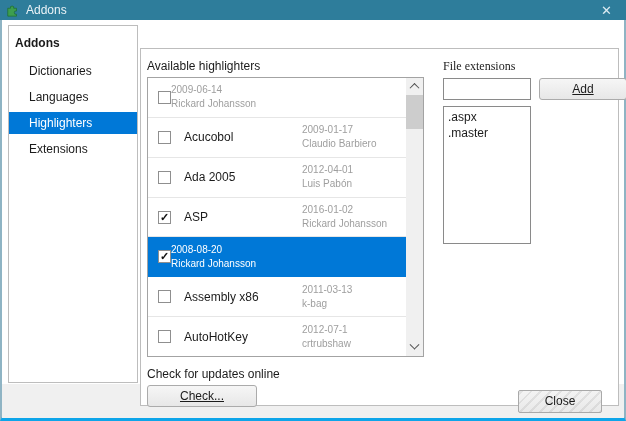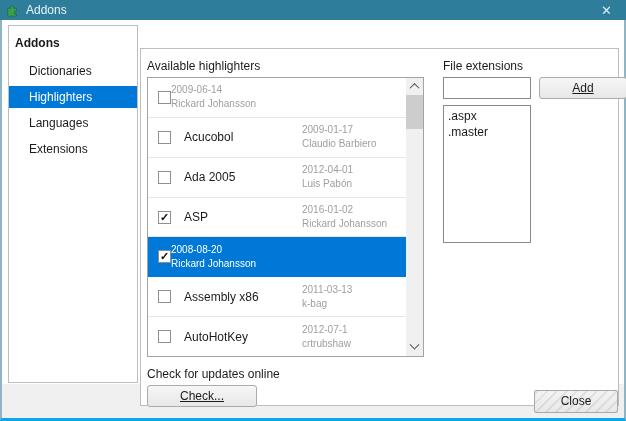--- a/index.html
+++ b/index.html
@@ -49,29 +49,29 @@
   .thumb { width:17px; height:34px; background:#cdcdcd; }
   .sb-fill { flex:1; }
 
   .update-label { margin:10px 0 4px 0; }
   .btn { font-family:"Liberation Sans", sans-serif; font-size:12px; color:#1b1b1b;
     background:linear-gradient(#f6f6f6,#e7e7e7); border:1px solid #ababab; border-radius:3px; }
   .check-btn { width:110px; height:22px;text-decoration:underline; }
 
   
   .extcol { flex:1; padding:10px 12px 0 14px; }
-  .ext-label { margin-bottom:4px; }
+  .ext-label { margin-bottom:4px;font-family:Liberation Serif, serif; }
   .ext-grid { display:grid; grid-template-columns:88px 67px; column-gap:8px; row-gap:6px; align-items:start; }
   .ext-input { width:88px; height:22px; border:1px solid #8a8a8a; padding:2px 4px; font-family:"Liberation Sans",sans-serif; font-size:12px; }
   .ext-list { width:88px; height:138px; border:1px solid #8a8a8a; background:#fff; padding:2px 4px; }
   .ext-item { line-height:16px; }
   .sm-btn { width:88px; height:22px;text-decoration:underline; }
 
   
-  .footer { height:34px; background:#f0f0f0; display:flex; align-items:center; justify-content:flex-end; padding-right:6px; }
+  .footer { height:34px; background:#f0f0f0; display:flex; align-items:center; justify-content:flex-end; padding-right:22px; }
   .close-btn { width:84px; height:23px;
     background:
       repeating-linear-gradient(315deg, rgba(120,120,120,0.14) 0 2px, rgba(0,0,0,0) 2px 7px),
       linear-gradient(#f3f3f3,#e9e9e9);
     border:1px solid #a9a9a9; border-radius:2px; }
 </style>
 </head>
 <body>
 
 <div class="window">
@@ -83,22 +83,22 @@
     <span class="ttext">Addons</span>
     <span class="tclose">✕</span>
   </div>
 
   <div class="content">
 
     <div class="panel sidebar">
       <div class="sb-header">Addons</div>
       <div id="sb-items">
           <div class="sb-item">Dictionaries</div>
+          <div class="sb-item">Languages</div>
           <div class="sb-item selected">Highlighters</div>
-          <div class="sb-item">Languages</div>
           <div class="sb-item">Extensions</div>
         </div>
     </div>
 
     <div class="panel mainpanel">
 
       <div class="listcol">
         <div class="listlabel">Available highlighters</div>
         <div class="listbox">
           <div class="rows" id="hl-rows">

